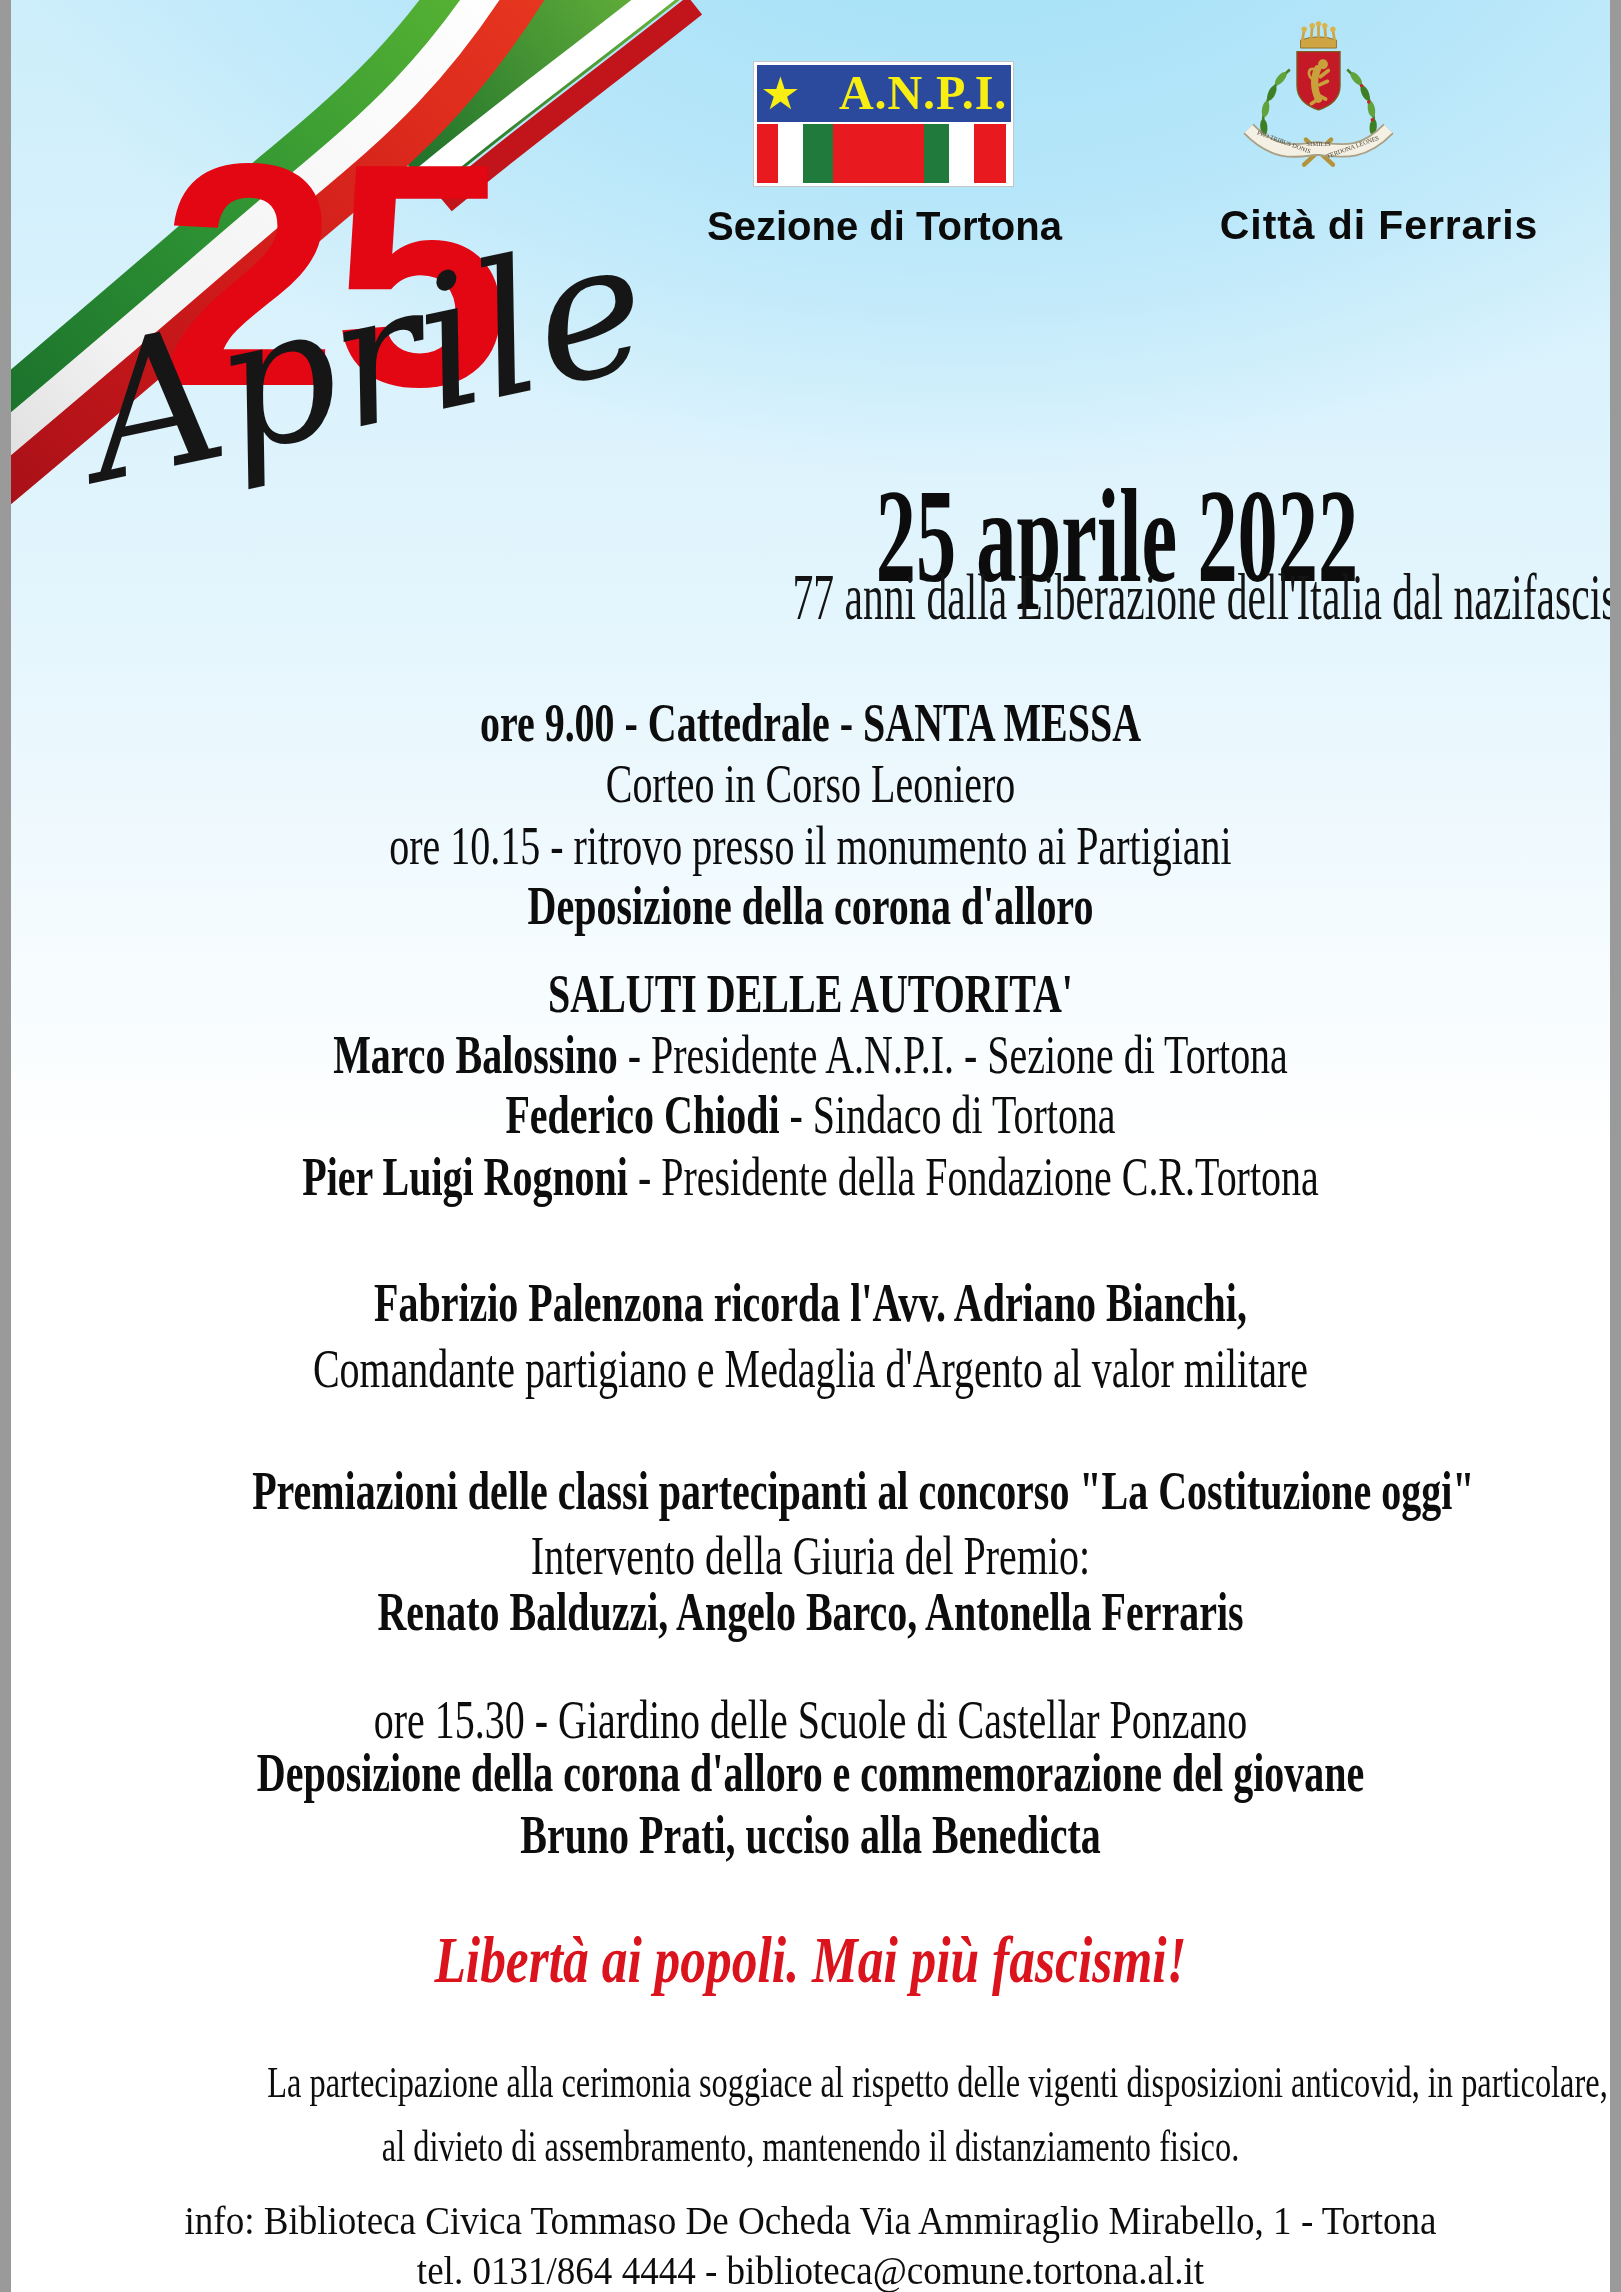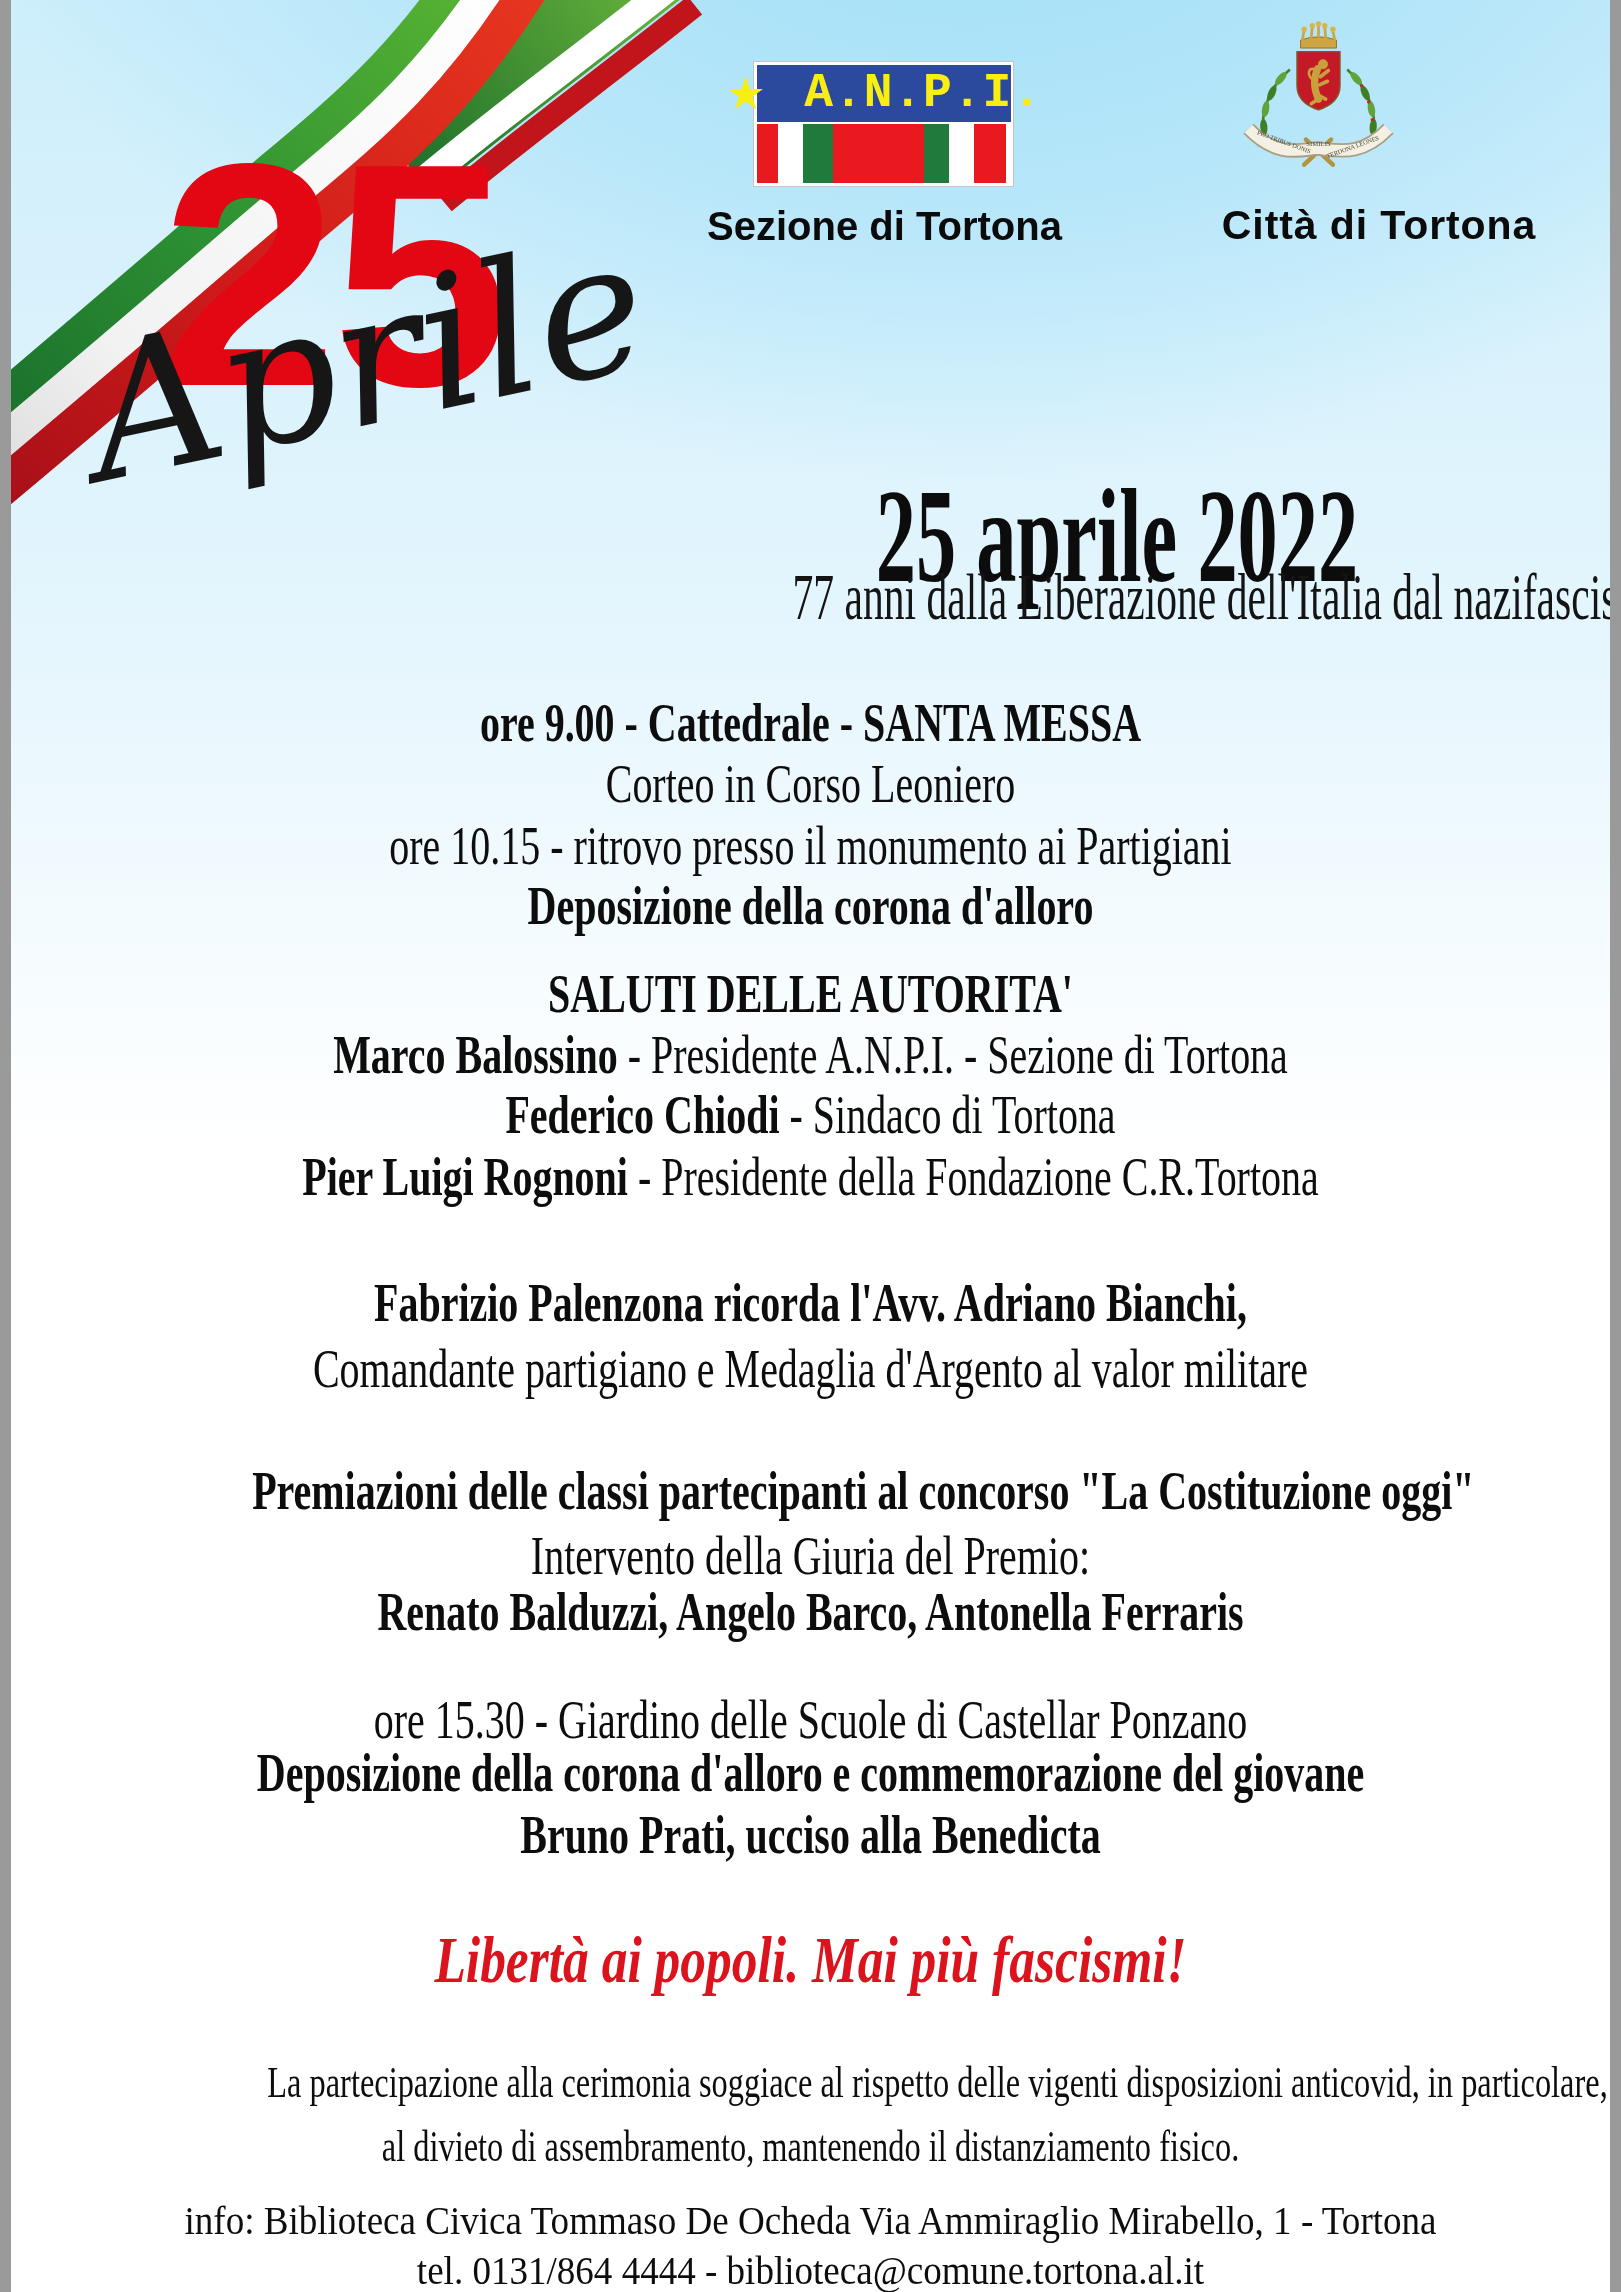--- a/index.html
+++ b/index.html
@@ -21,21 +21,21 @@
     position:absolute;left:76px;top:303px;z-index:4;
     font-style:italic;font-size:184px;line-height:1;color:#161616;
     transform:rotate(-12deg);transform-origin:20% 50%;
     font-family:"DejaVu Serif",serif;
   }
   
   .anpi-box{position:absolute;left:742px;top:61px;width:254px;background:#ffffff;
     border:0.9px solid #c5c5c5;padding:2.7px;z-index:5;}
   .anpi-blue{height:57px;background:#2b4a9e;display:flex;align-items:center;justify-content:center;}
   .anpi-star{font-family:"DejaVu Sans",sans-serif;font-size:45px;color:#f8ee12;line-height:1;margin-right:5.4px;}
-  .anpi-acronym{font-family:Liberation Mono, monospace;font-weight:bold;font-size:48px;
+  .anpi-acronym{font-family:Liberation Serif, serif;font-weight:bold;font-size:48px;
     color:#f8ee12;letter-spacing:0.9px;line-height:1;margin-left:33px;}
   .anpi-stripes{height:59px;margin-top:2.7px;display:flex;}
   .anpi-stripes div{height:100%;}
   .st-r1{width:21.5px;background:#e8191f;} .st-w1{width:25px;background:#ffffff;}
   .st-g1{width:30px;background:#1f7a3c;} .st-rC{width:91px;background:#e8191f;}
   .st-g2{width:25px;background:#1f7a3c;} .st-w2{width:25px;background:#ffffff;}
   .st-r2{width:32px;background:#e8191f;}
   .caption{position:absolute;text-align:center;font-family:"Liberation Sans",sans-serif;
     font-weight:bold;color:#0b0b0b;white-space:nowrap;z-index:5;}
   .anpi-caption{left:627px;top:204px;width:493px;font-size:40px;}
@@ -170,21 +170,21 @@
     </g>
 
     <g>
       <path d="M24,128 C55,160 80,152 100,150 C124,152 149,160 180,128" fill="none" stroke="#a89f85" stroke-width="16"></path>
       <path d="M24,128 C55,160 80,152 100,150 C124,152 149,160 180,128" fill="none" stroke="#f4f0e4" stroke-width="12"></path>
       <text font-family="Liberation Serif, serif" font-size="7" fill="#4a4433" transform="translate(33,134) rotate(20)">PRO TRIBUS DONIS</text>
       <text font-family="Liberation Serif, serif" font-size="7.5" fill="#4a4433" text-anchor="middle" x="102" y="147">SIMILIS</text>
       <text font-family="Liberation Serif, serif" font-size="7" fill="#4a4433" transform="translate(112,161) rotate(-20)">TERDONA LEONES</text>
     </g>
   </svg>
-  <div class="caption crest-caption">Città di Tortona</div>
+  <div class="caption crest-caption">Città di Ferraris</div>
 
   <h1 class="title" style="margin:0">25 aprile 2022</h1>
   <div class="subtitle">77 anni dalla Liberazione dell'Italia dal nazifascismo</div>
 
   <div class="line b" style="top:696px">ore 9.00 - Cattedrale - SANTA MESSA</div>
   <div class="line" style="top:757px">Corteo in Corso Leoniero</div>
   <div class="line" style="top:819px">ore 10.15 - ritrovo presso il monumento ai Partigiani</div>
   <div class="line b" style="top:879px">Deposizione della corona d'alloro</div>
 
   <div class="line b" style="top:967px">SALUTI DELLE AUTORITA'</div>

